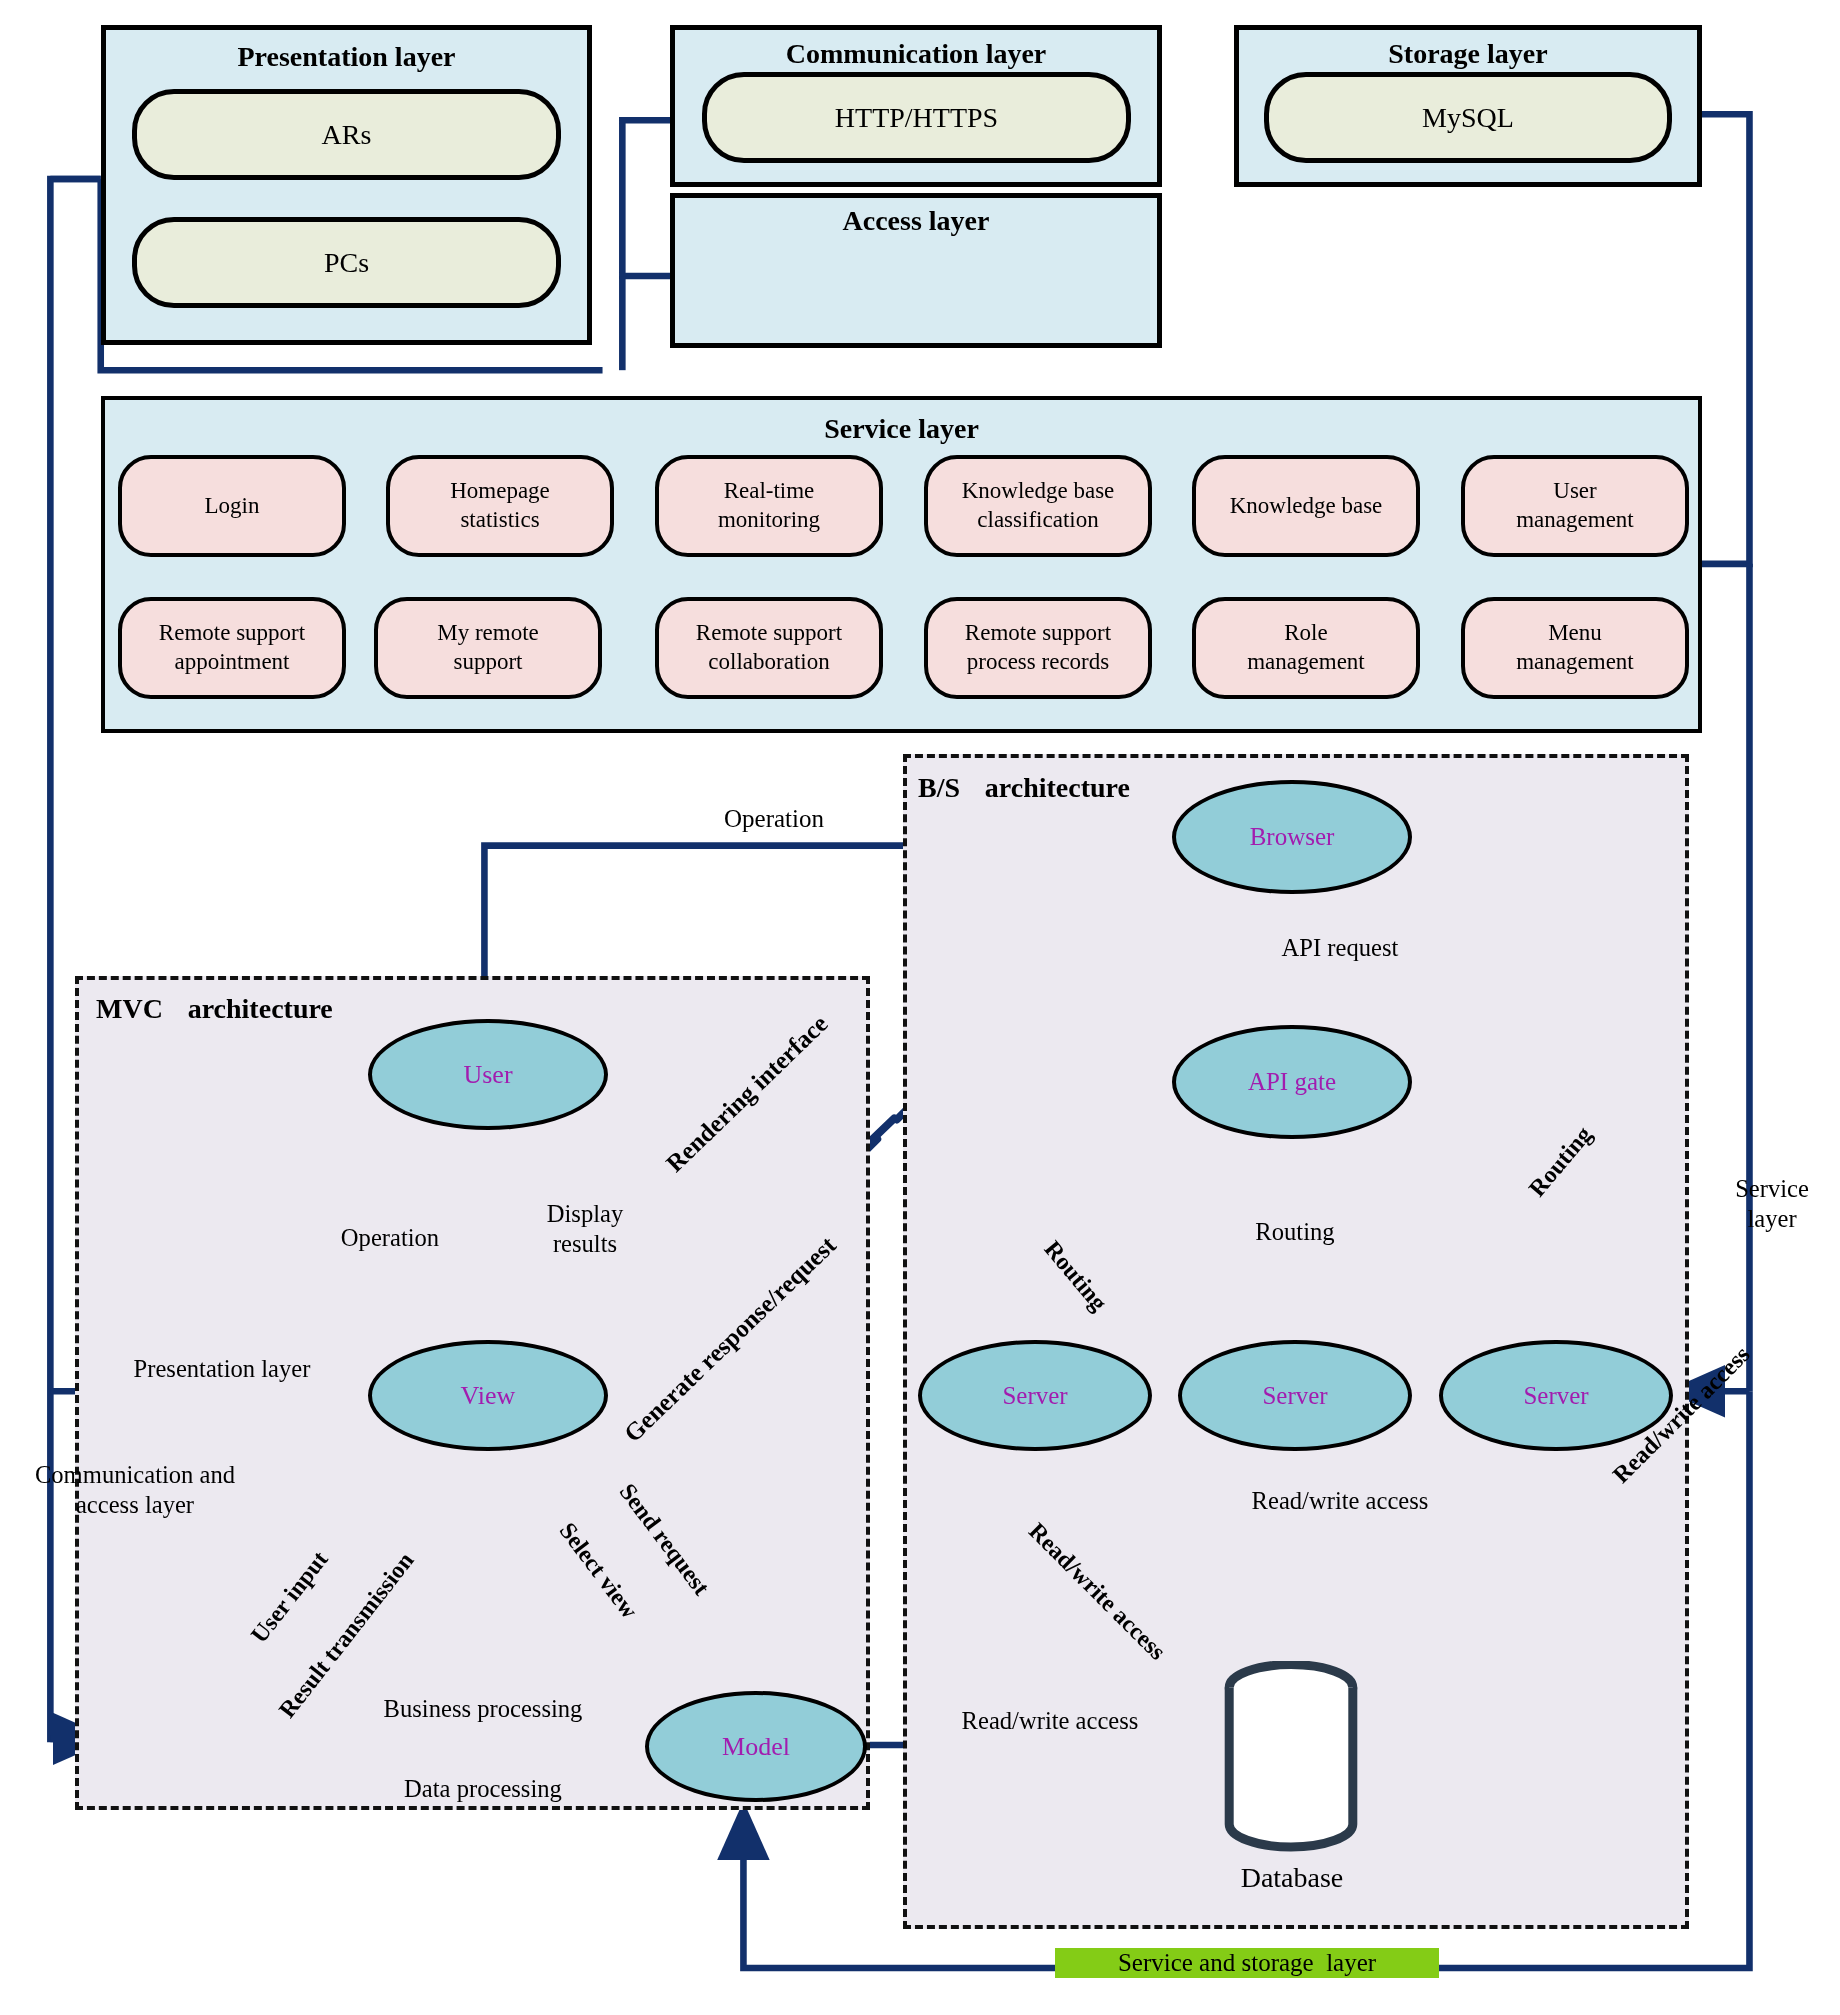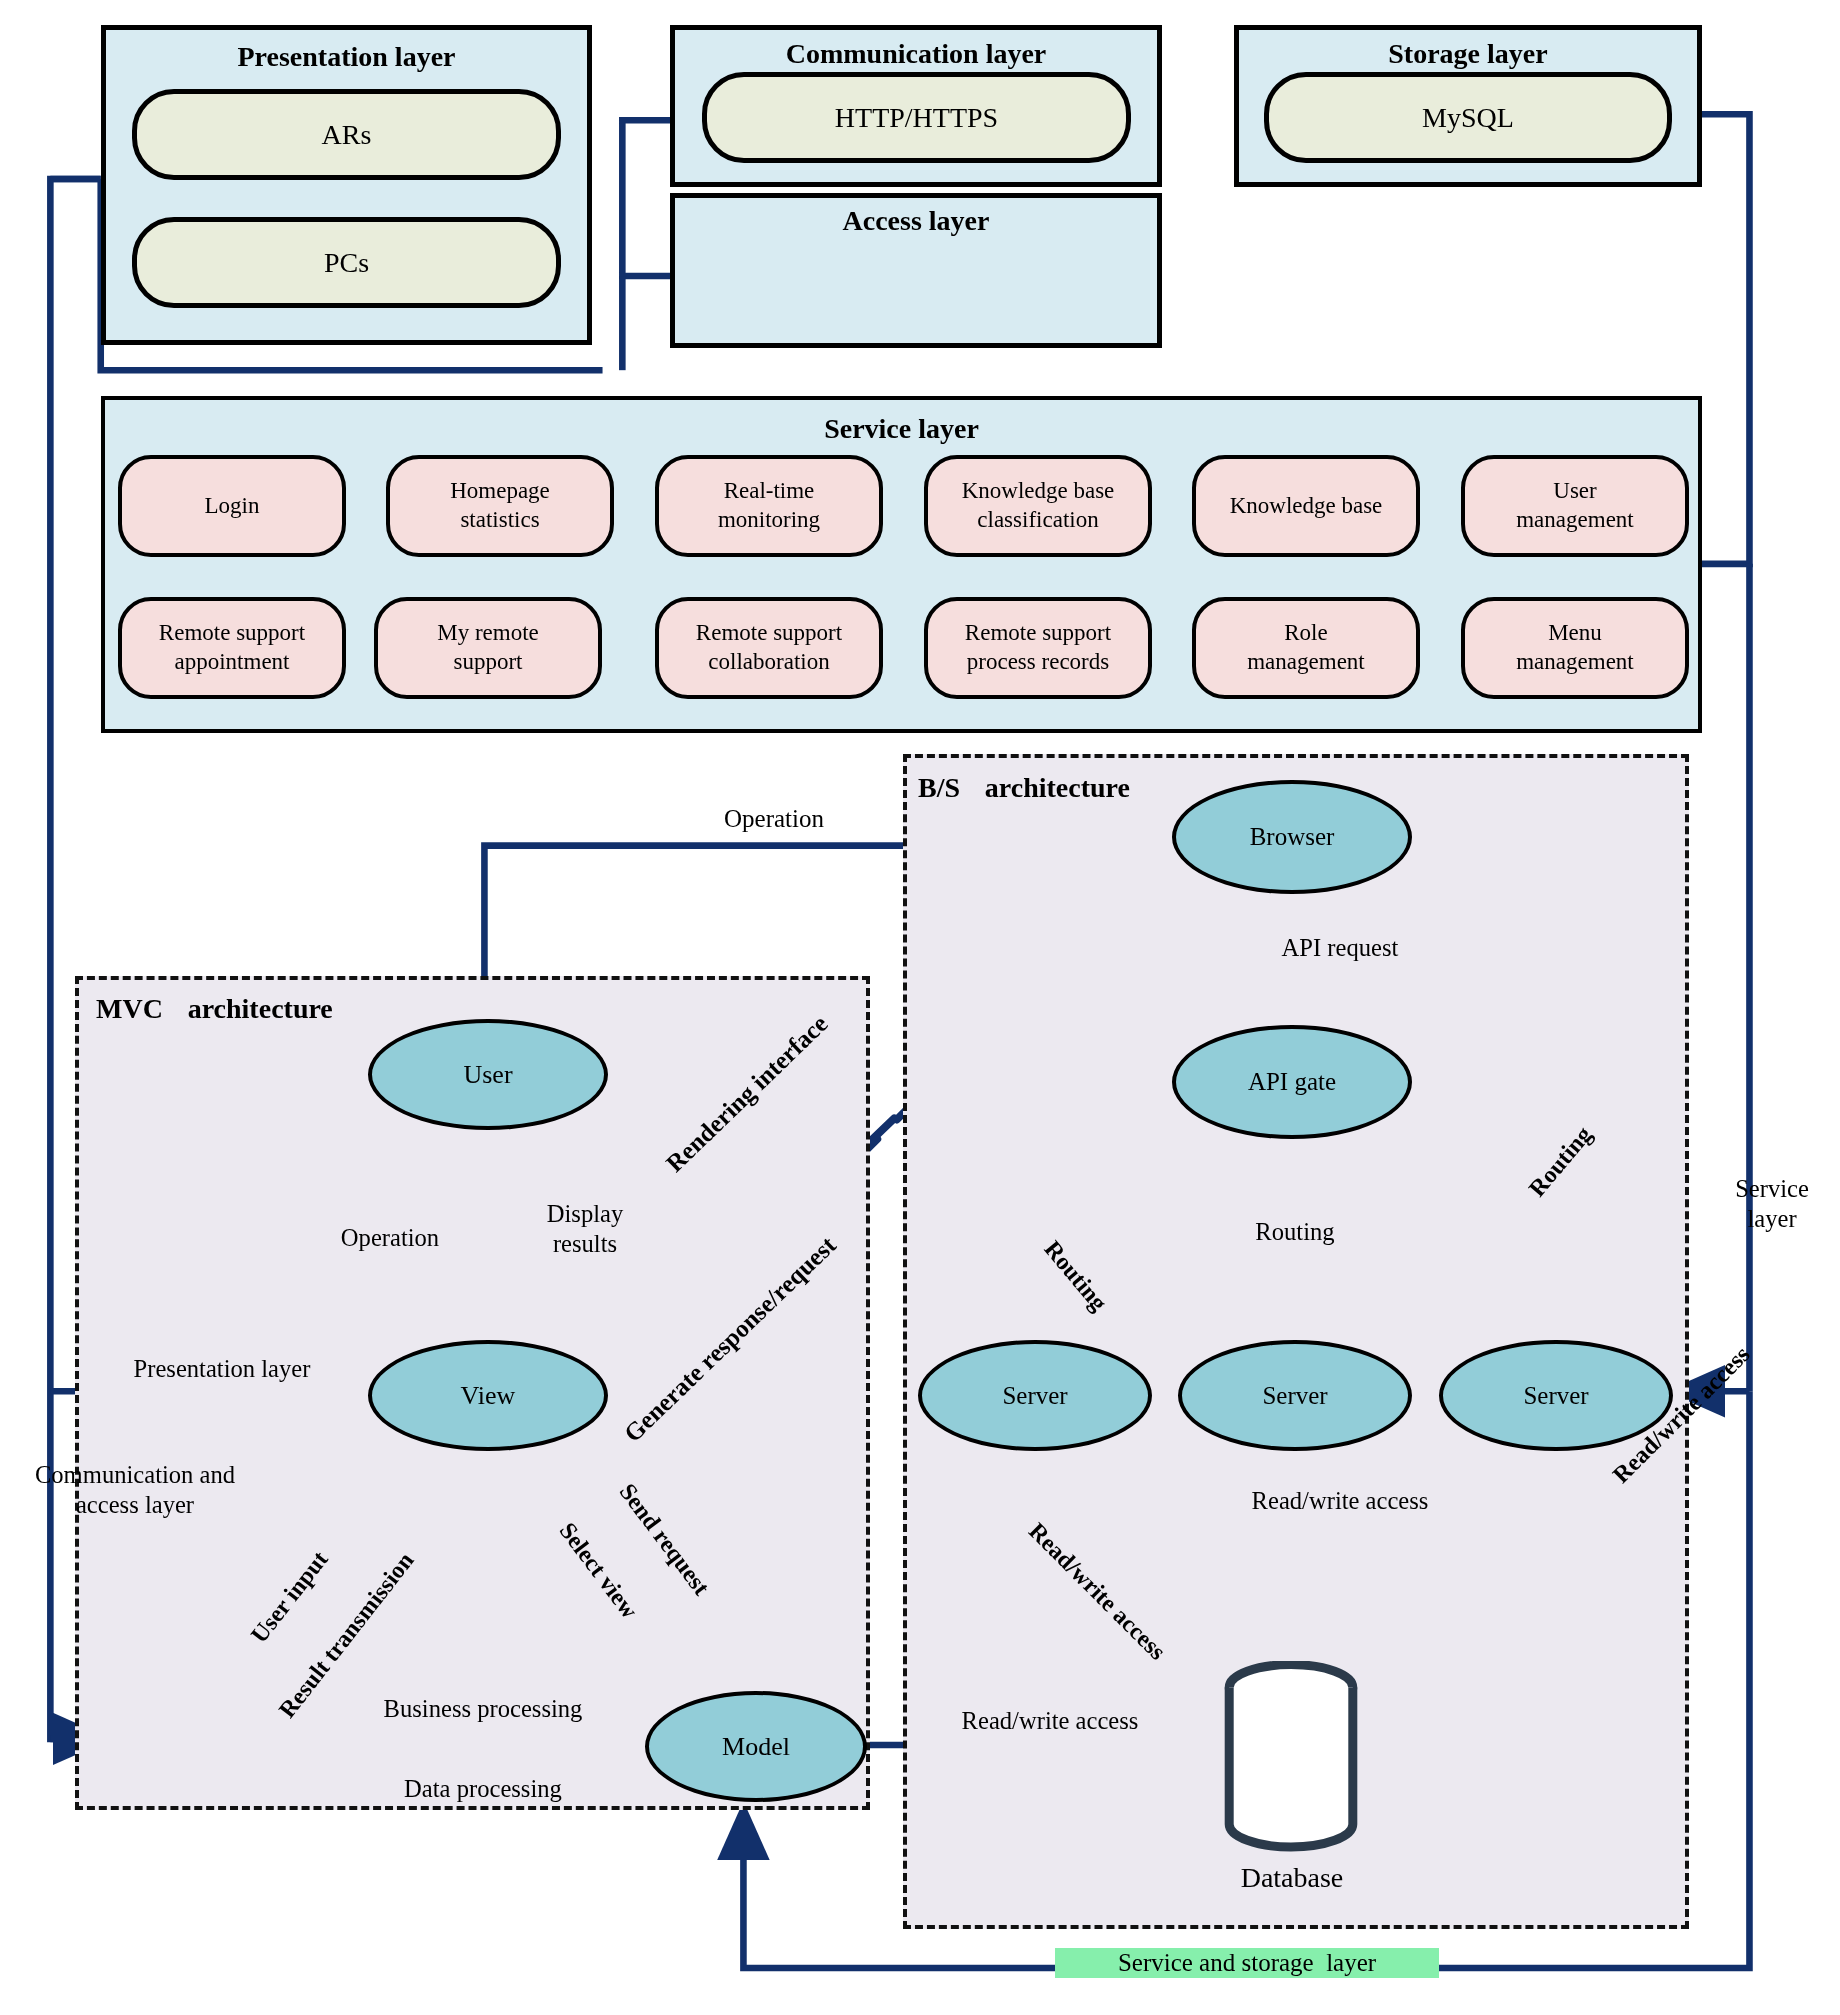--- a/index.html
+++ b/index.html
@@ -21,21 +21,21 @@
             box-sizing:border-box;line-height:1.25;padding:0 3.6px;}
 
   
   .groupbox{position:absolute;background:#ece9f0;box-sizing:border-box;
             border:4.2px dashed #111;}
   .group-label{position:absolute;font-weight:bold;white-space:nowrap;}
   .group-label .lab2{font-weight:bold;}
 
   
   .node{position:absolute;background:#92cdd8;border:4.8px solid #000;border-radius:50%;
-        display:flex;align-items:center;justify-content:center;box-sizing:border-box;color:#000000;}
+        display:flex;align-items:center;justify-content:center;box-sizing:border-box;color:#a21caf;}
 
   
   .lbl{position:absolute;white-space:pre;color:#000;line-height:1.2;}
   .lbl.ctr{text-align:center;}
 
   .db-caption{position:absolute;text-align:center;}
 </style>
 </head>
 <body>
 
@@ -242,16 +242,16 @@
   <div class="lbl ctr" style="left:1184px;top:1486px;width:312px;font-size:24.6px;">Read/write access</div>
   <div class="lbl" style="left:1607px;top:1469px;font-size:24px;font-weight:bold;transform:rotate(-45deg);transform-origin:0 0;">Read/write access</div>
 
   <div class="lbl ctr" style="left:894px;top:1706px;width:312px;font-size:24.6px;">Read/write access</div>
 
   <div class="lbl ctr" style="left:78px;top:1354px;width:288px;font-size:24.6px;">Presentation layer</div>
   <div class="lbl ctr" style="left:6px;top:1460px;width:258px;font-size:24.6px;white-space:pre-line;">Communication and
 access layer</div>
   <div class="lbl ctr" style="left:1706px;top:1174px;width:132px;font-size:24.6px;white-space:pre-line;">Service
 layer</div>
-  <div class="lbl ctr" style="left:1055px;top:1948px;width:384px;font-size:25px;background:#86efac;">Service and storage  layer</div>
+  <div class="lbl ctr" style="left:1055px;top:1948px;width:384px;font-size:25px;background:#84cc16;">Service and storage  layer</div>
 
 </div>
 
 
 </body></html>

